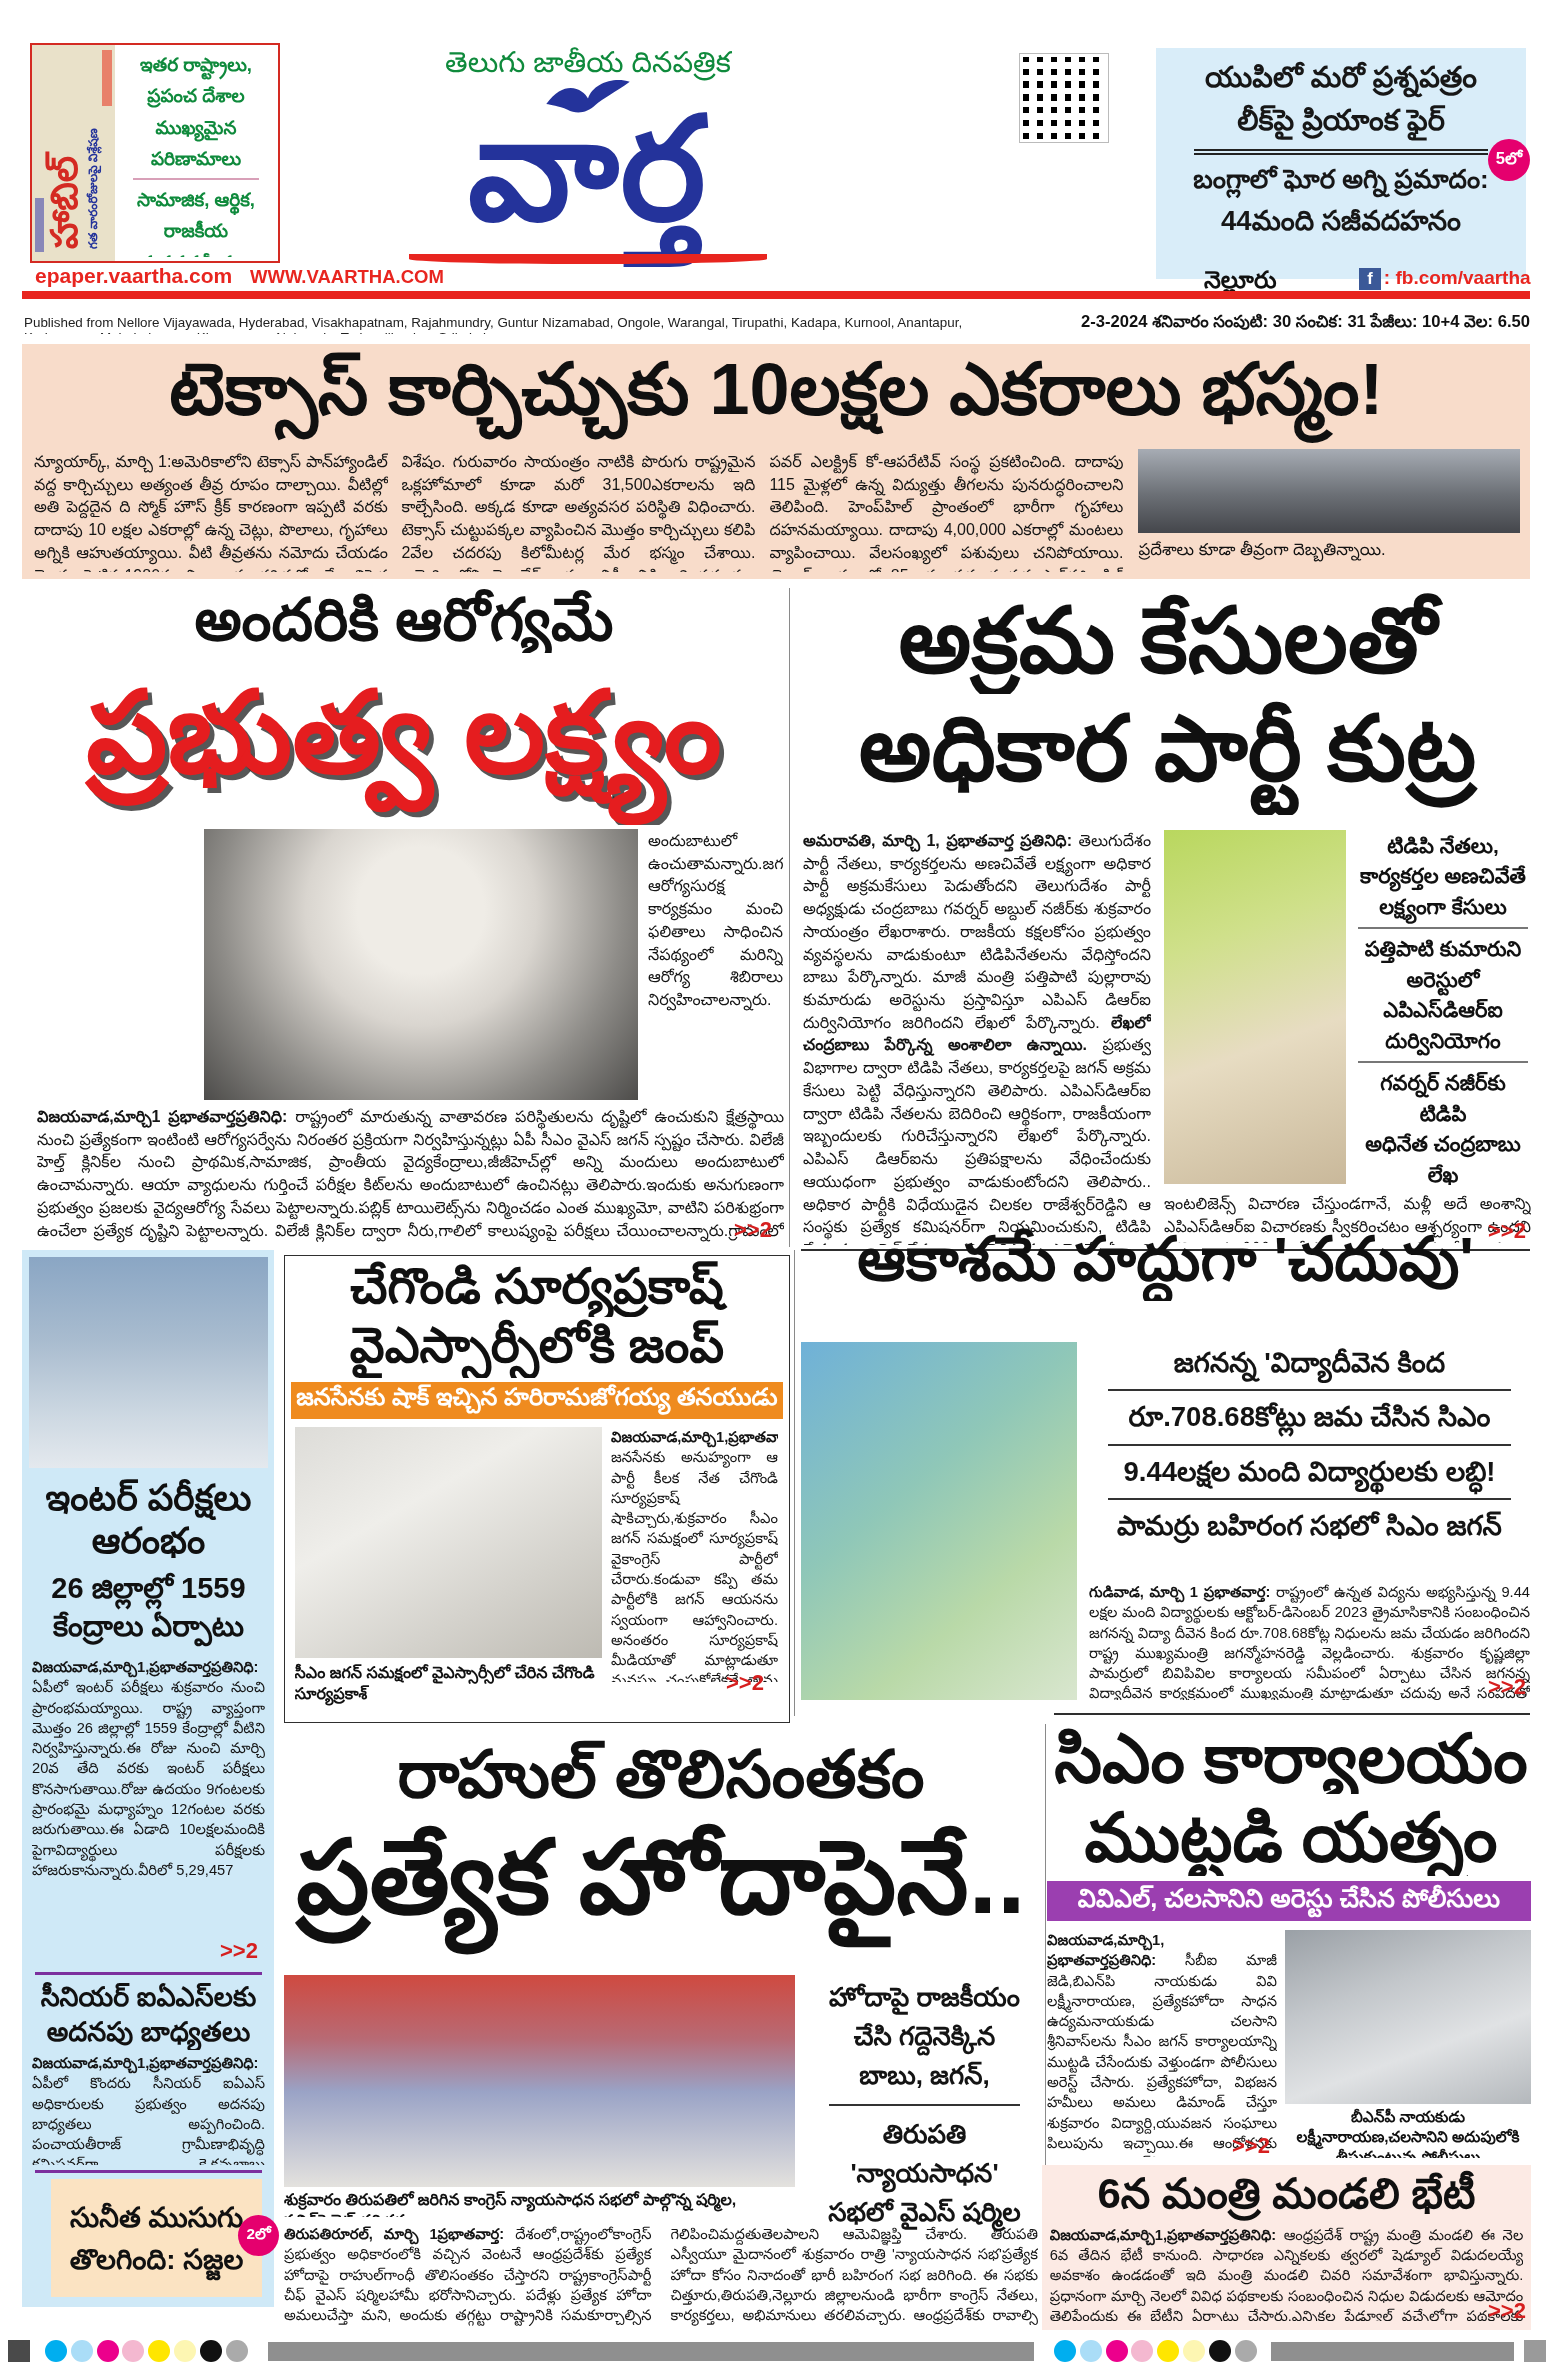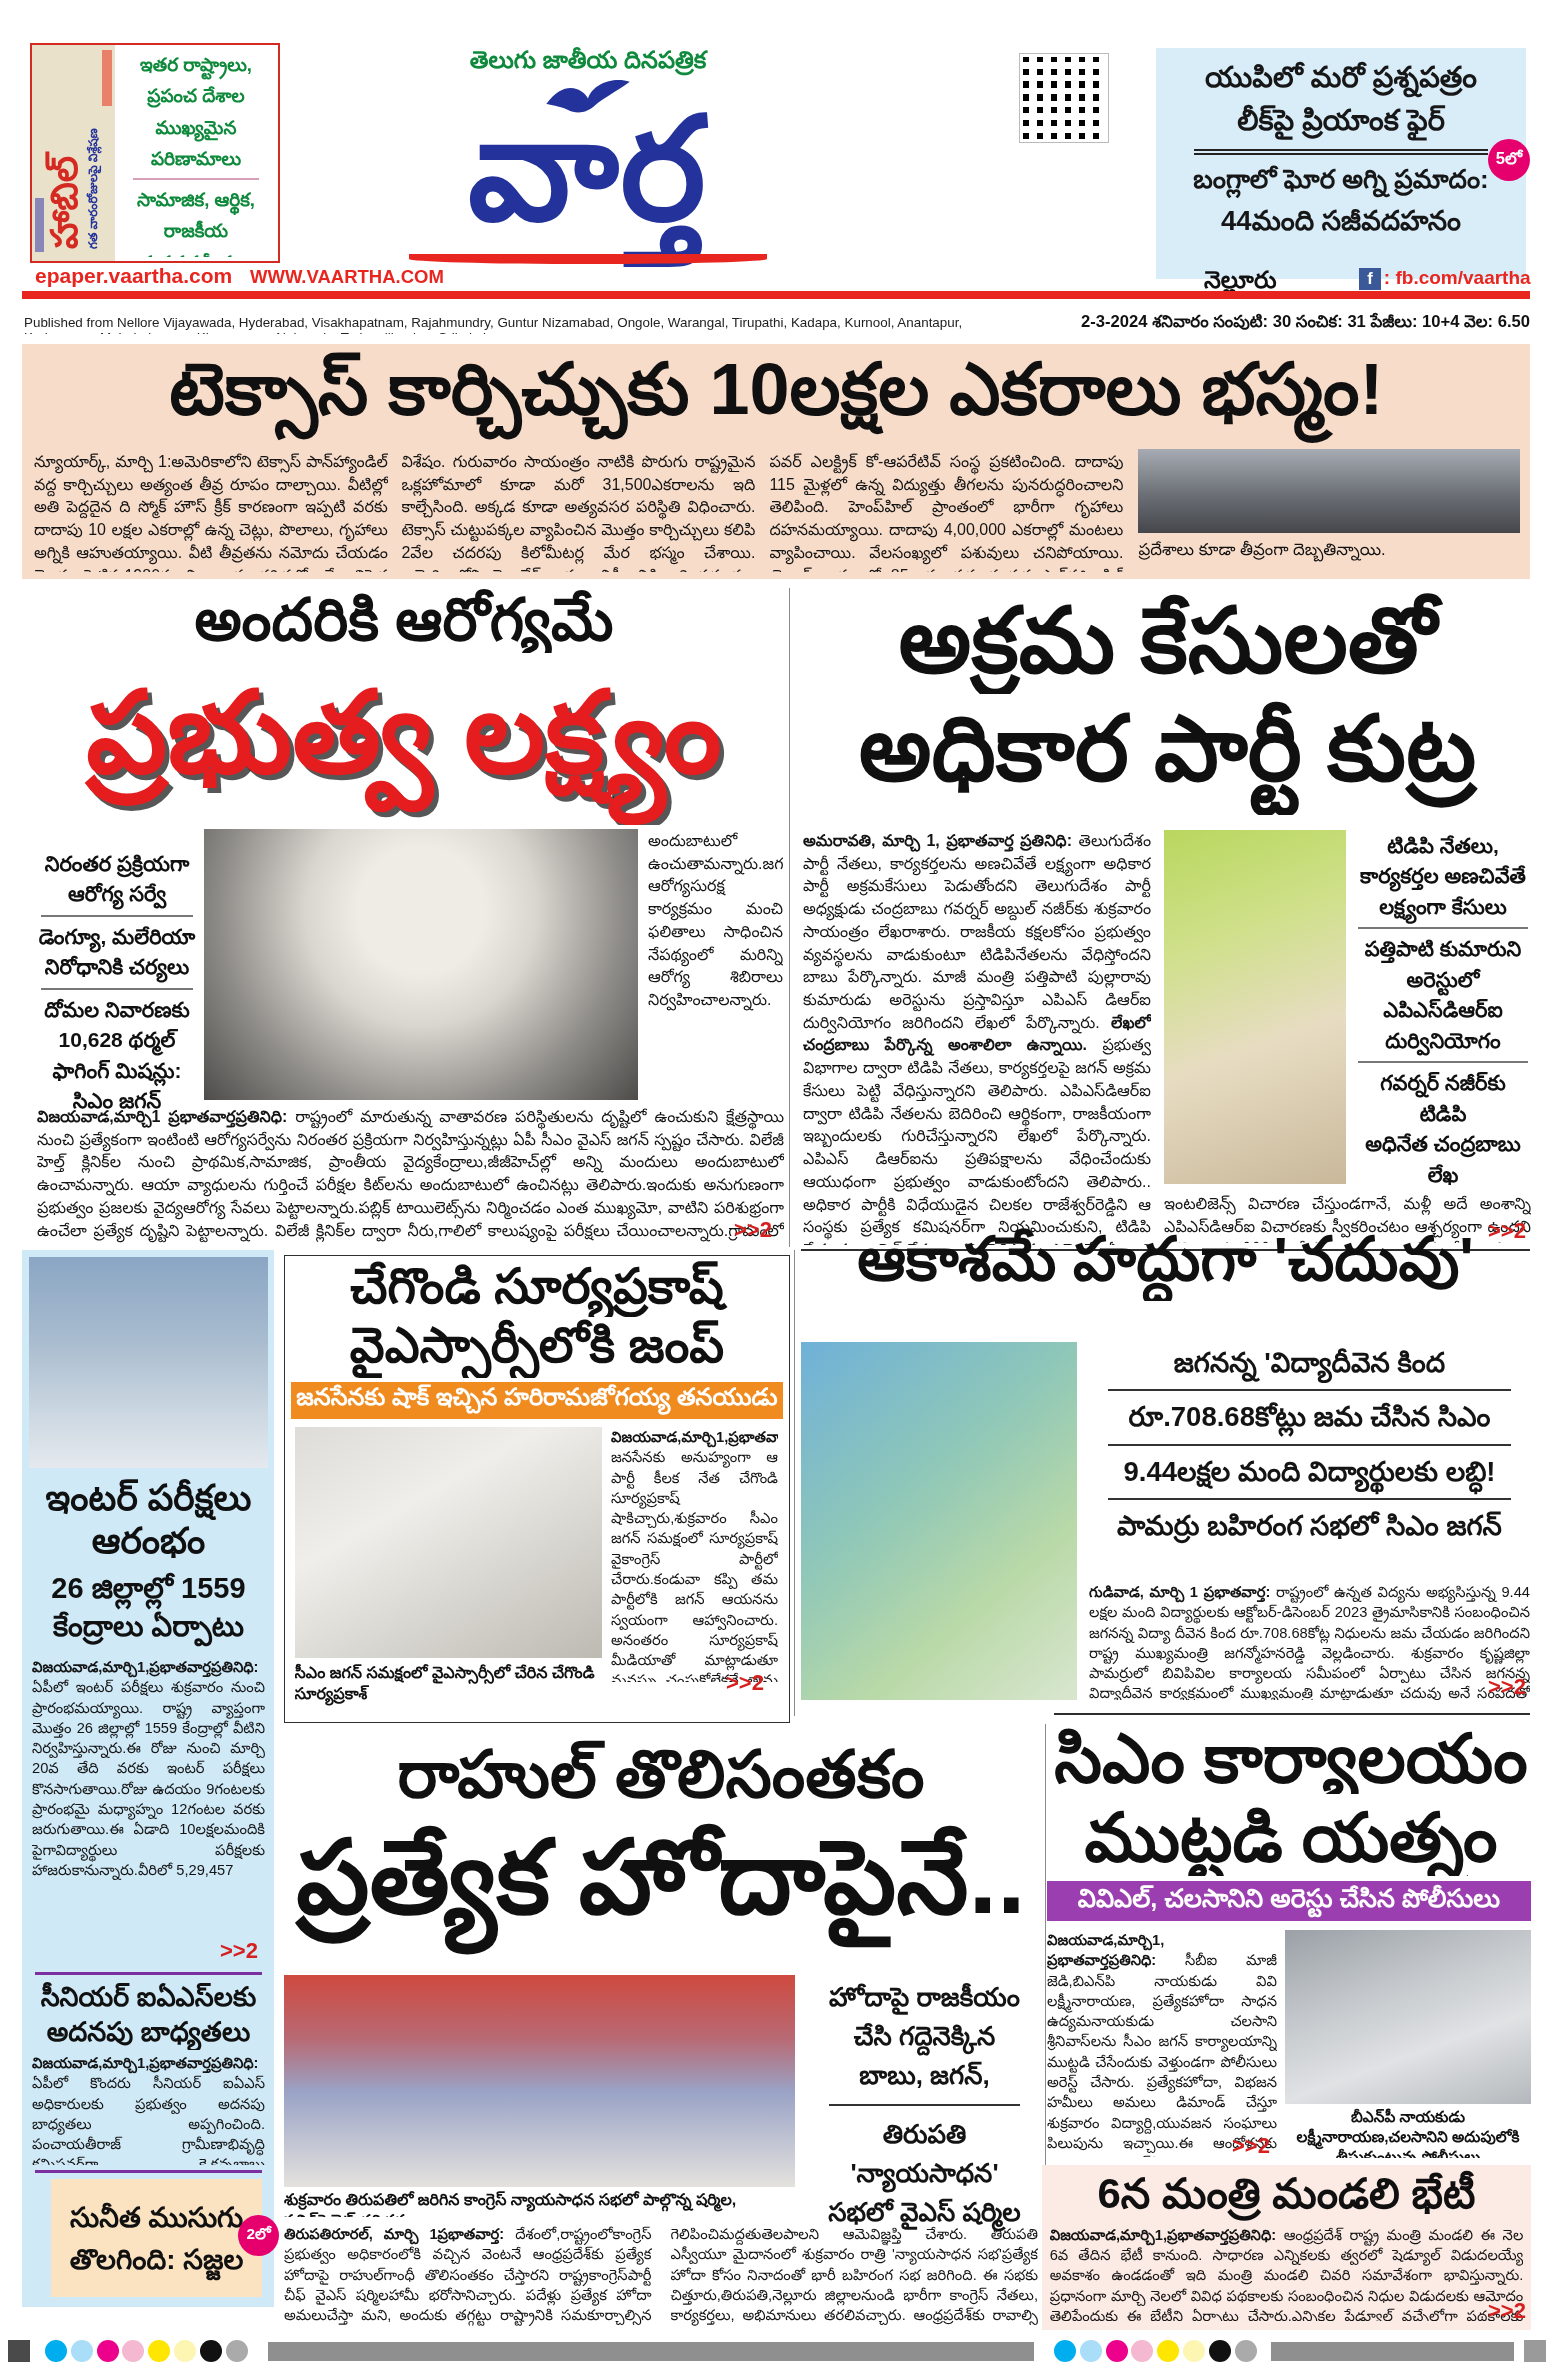--- a/index.html
+++ b/index.html
@@ -17,21 +17,21 @@
   .rule-v{background:#8a8a8a;width:1.3px;}
   .more{color:#d61f1f;font-weight:bold;font-size:22px;}
   .photo{background:#cfcfcf;}
   
   #adbox{border:2.6px solid #d42a22;background:#fff;}
   #adbox .beige{position:absolute;left:0;top:0;width:83px;height:100%;background:#e9e1c9;}
   .vtext{position:absolute;transform:rotate(-90deg);transform-origin:left top;white-space:nowrap;}
   .adline-g{color:#0f8a3c;font-weight:bold;font-size:18.5px;line-height:1.7;}
   .pinkrule{height:1.9px;background:#d8a0b8;margin:3.8px 15.3px;}
   #logo-text{font-size:144px;line-height:1;font-weight:bold;color:#24339b;letter-spacing:1.3px;}
-  #tagline{color:#0f8a3c;font-size:24px;font-weight:bold;}
+  #tagline{color:#0f8a3c;font-size:29px;font-weight:normal;}
   #swoosh{height:10.2px;background:#e8251f;border-radius:0 0 100% 100%/0 0 100% 100%;}
   #promo{background:#d9edf9;}
   .promo-l{font-weight:bold;color:#171717;}
   .badge{background:#e5006e;color:#fff;border-radius:50%;font-weight:bold;
          display:flex;align-items:center;justify-content:center;}
   #qr{background:
       repeating-linear-gradient(0deg,#000 0 6.4px,#fff 6.4px 12.8px),
       repeating-linear-gradient(90deg,#000 0 6.4px,#fff 6.4px 14px);
       background-blend-mode:screen;border:3.8px solid #fff;outline:1.3px solid #bbb;}
   .fbicon{background:#3b5998;color:#fff;font-weight:bold;display:inline-flex;
@@ -120,32 +120,20 @@
     <div class="abs bodytxt j clip" style="left:747px;top:107px;width:354px;height:121px;">పవర్ ఎలక్ట్రిక్ కో-ఆపరేటివ్ సంస్థ ప్రకటించింది. దాదాపు 115 మైళ్లలో ఉన్న విద్యుత్తు తీగలను పునరుద్ధరించాలని తెలిపింది. హెంప్‌హిల్ ప్రాంతంలో భారీగా గృహాలు దహనమయ్యాయి. దాదాపు 4,00,000 ఎకరాల్లో మంటలు వ్యాపించాయి. వేలసంఖ్యలో పశువులు చనిపోయాయి. టెక్సాస్ రాష్ట్రంలో 85శాతం పశు సంపద పాన్‌హ్యాండిల్ ప్రాంతంలోనే ఉంది. మరోవైపు విండీడ్యూసీ ఫైర్, గ్రేప్‌వైన్ ఫైర్, మెజెంటా ఫైర్ వంటివి భారీ స్థాయిలోనే నష్టం చేకూర్చాయి. టర్కీట్రాక్ రెంచ్ ప్రదేశంలోని చారిత్రక</div>
     <div class="abs photo" style="left:1116px;top:105px;width:382px;height:84px;background:linear-gradient(180deg,#a7acb4 0%,#8b9097 25%,#6b6f75 55%,#44464b 100%);"></div>
     <div class="abs caption clip" style="left:1116px;top:195px;width:382px;height:29px;font-weight:normal;font-size:16.6px;">ప్రదేశాలు కూడా తీవ్రంగా దెబ్బతిన్నాయి.</div>
   </div>
 
   <div class="abs rule-v" style="left:789px;top:588px;height:659px;"></div>
 
   <div class="abs h-huge c clip" style="left:22.4px;top:586px;width:763px;height:67px;font-size:59px;">అందరికి ఆరోగ్యమే</div>
   <div class="abs red-head c clip" style="left:22.4px;top:656px;width:763px;height:169px;font-size:114px;line-height:1.35;">ప్రభుత్వ లక్ష్యం</div>
 
-  <div class="abs" style="left:37px;top:849px;width:160px;">
-    <div class="bullet-item">నిరంతర ప్రక్రియగా</div>
-    <div class="bullet-item">ఆరోగ్య సర్వే</div>
-    <div class="bullet-rule"></div>
-    <div class="bullet-item">డెంగ్యూ, మలేరియా</div>
-    <div class="bullet-item">నిరోధానికి చర్యలు</div>
-    <div class="bullet-rule"></div>
-    <div class="bullet-item">దోమల నివారణకు</div>
-    <div class="bullet-item">10,628 థర్మల్</div>
-    <div class="bullet-item">ఫాగింగ్ మిషన్లు:</div>
-    <div class="bullet-item">సిఎం జగన్</div>
-  </div>
 
   <div class="abs photo" style="left:204px;top:829px;width:434px;height:271px;background:radial-gradient(circle at 50% 30%,#efece6 0 22%,#d9d5cf 40%,#8e8c88 70%,#4d4c4a 100%);"></div>
   <div class="abs bodytxt j clip" style="left:648px;top:830px;width:135px;height:268px;">అందుబాటులో ఉంచుతామన్నారు.జగనన్న ఆరోగ్యసురక్ష కార్యక్రమం మంచి ఫలితాలు సాధించిన నేపథ్యంలో మరిన్ని ఆరోగ్య శిబిరాలు నిర్వహించాలన్నారు.</div>
 
   <div class="abs clip" style="left:37px;top:1106px;width:747px;height:137px;">
     <p class="bodytxt j" style="margin:0;">
       <span class="b">విజయవాడ,మార్చి1 ప్రభాతవార్తప్రతినిధి:</span>
       <span>రాష్ట్రంలో మారుతున్న వాతావరణ పరిస్థితులను దృష్టిలో ఉంచుకుని క్షేత్రస్థాయి నుంచి ప్రత్యేకంగా ఇంటింటి ఆరోగ్యసర్వేను నిరంతర ప్రక్రియగా నిర్వహిస్తున్నట్లు ఏపీ సీఎం వైఎస్ జగన్ స్పష్టం చేసారు. విలేజీ హెల్త్ క్లినిక్‌ల నుంచి ప్రాథమిక,సామాజిక, ప్రాంతీయ వైద్యకేంద్రాలు,జీజీహెచ్‌ల్లో అన్ని మందులు అందుబాటులో ఉంచామన్నారు. ఆయా వ్యాధులను గుర్తించే పరీక్షల కిట్‌లను అందుబాటులో ఉంచినట్లు తెలిపారు.ఇందుకు అనుగుణంగా ప్రభుత్వం ప్రజలకు వైద్యఆరోగ్య సేవలు</span>
       <span>పెట్టాలన్నారు.పబ్లిక్ టాయిలెట్స్‌ను నిర్మించడం ఎంత ముఖ్యమో, వాటిని పరిశుభ్రంగా ఉంచేలా ప్రత్యేక దృష్టిని పెట్టాలన్నారు. విలేజీ క్లినిక్‌ల ద్వారా నీరు,గాలిలో కాలుష్యంపై పరీక్షలు చేయించాలన్నారు.గ్రామంలో పారిశుధ్యంపైనా నివేదికలు తెప్పించుకుని ఎప్పటికప్పుడు చర్యలను తీసుకోవాలని తెలిపారు.మంచినీటి ట్యాంక్‌లను పరిశుభ్రం చేయించాలన్నారు.తరుణ వ్యాధులు ప్రబలకుండా తీసుకోవాల్సిన జాగ్రత్తలు,చర్యలపై నిరంతరం దృష్టిపెట్టాలన్నారు.ఎక్కడా కుడా మురుగునీరు నిల్వ లేకుండా తగి చర్యలు తీసుకోవాలన్నారు.నివాస ప్రాంతాల్లో మురుగునీటి శుద్ది కేంద్రాలను ఏర్పాటు చేసుకోవాలన్నారు.మురుగునీటి శుద్ది ప్లాంట్లలో అత్యాధునిక విధానాలను పాటించాలన్నారు. క్లాప్ కార్యక్రమాల అమలును పర్యవేక్షి</span>
     </p>

